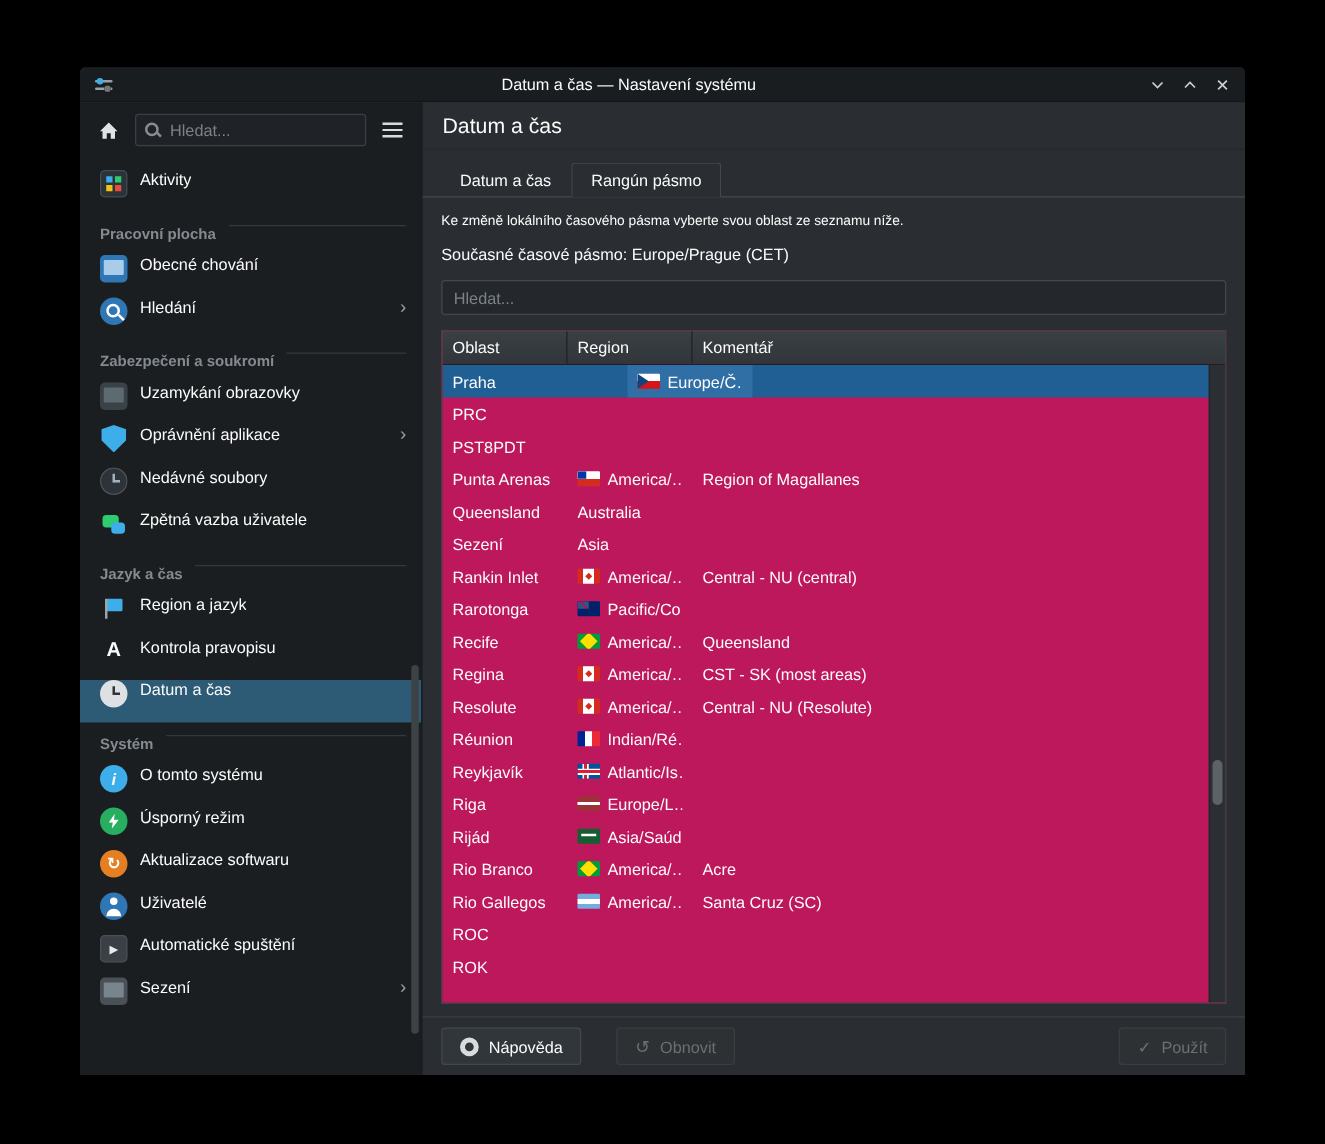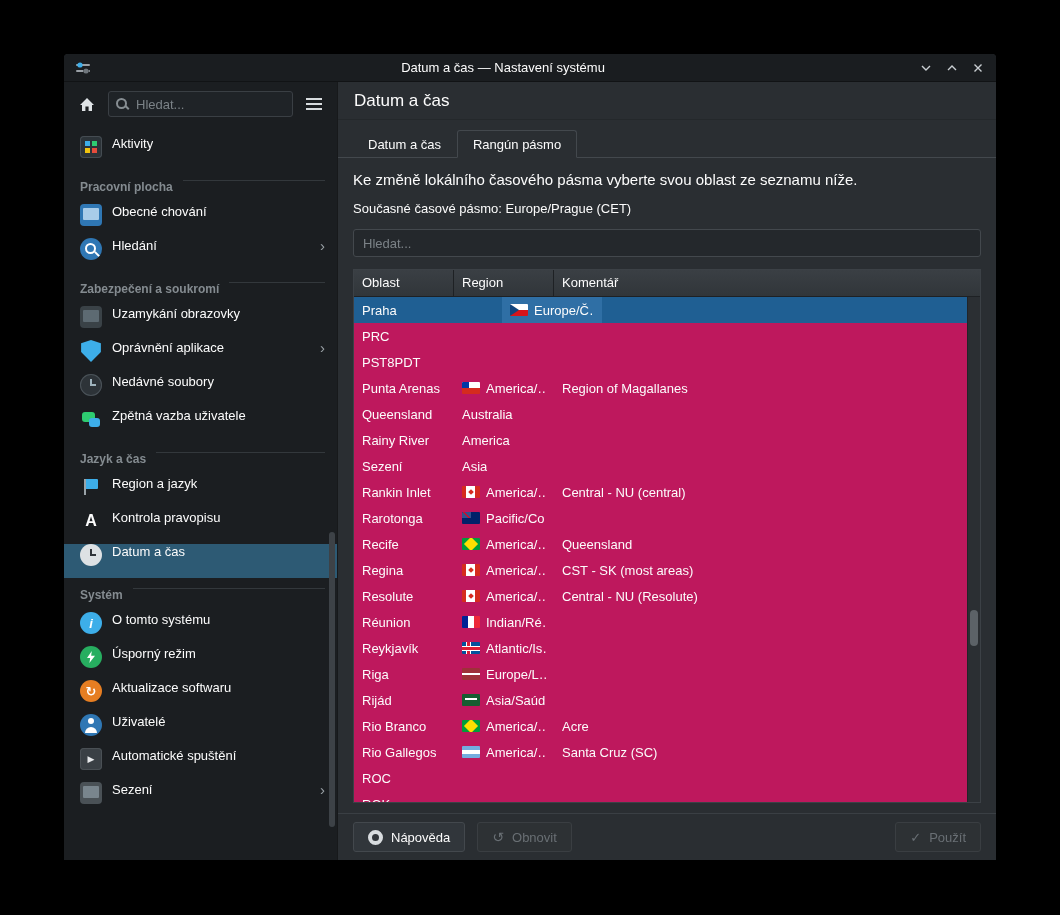--- a/index.html
+++ b/index.html
@@ -89,21 +89,21 @@
   .main{flex:1;display:flex;flex-direction:column;min-width:0;background:#2a2e32;border-left:1px solid #17191b;}
   .page-header{height:38px;flex:none;display:flex;align-items:center;padding:0 16px;border-bottom:1px solid #24282b;}
   .page-header h1{margin:0;font-size:17px;font-weight:400;color:#fcfcfc;}
 
   .tabs{display:flex;flex:none;padding:10px 14px 0;border-bottom:1px solid #43484d;}
   .tab{background:transparent;border:1px solid transparent;color:#fcfcfc;font-size:13px;height:28px;
     padding:0 15px;border-radius:3px 3px 0 0;margin-bottom:-1px;font-family:inherit;}
   .tab.active{background:#2a2e32;border-color:#43484d;border-bottom-color:#2a2e32;}
 
   .content{flex:1;display:flex;flex-direction:column;min-height:0;padding:13px 15px 10px;}
-  .intro{margin:0 0 13px;font-size:15px;color:#fcfcfc;}
+  .intro{margin:0 0 13px;font-size:11px;color:#fcfcfc;}
   .zone{margin:0 0 13px;font-size:13px;color:#fcfcfc;}
   .tz-search{height:28px;flex:none;background:#24282c;border:1px solid #43484d;border-radius:3px;
     color:#fcfcfc;font-size:13px;padding:0 9px;margin-bottom:12px;outline:none;font-family:inherit;}
   .tz-search::placeholder{color:#7b8287;}
 
   .table{flex:1;min-height:0;position:relative;border:1px solid #3c4146;background:#be185d;
     display:flex;flex-direction:column;overflow:hidden;}
   .thead{display:flex;flex:none;height:27px;background:linear-gradient(#3a3f44,#31363a);border-bottom:1px solid #1e2124;}
   .th{padding:0 8px;line-height:26px;font-size:13px;color:#fcfcfc;border-right:1px solid #1e2124;white-space:nowrap;overflow:hidden;}
   .th:last-child{border-right:none;}
@@ -141,21 +141,21 @@
   .fl-lv{background:linear-gradient(#9e3039 0 40%,#fff 40% 60%,#9e3039 60% 100%);}
   .fl-sa{background:#165d31;}
   .fl-sa::before{content:'';position:absolute;left:3px;top:4px;width:12px;height:2px;background:#fff;}
   .fl-ar{background:linear-gradient(#74acdf 0 33%,#fff 33% 66%,#74acdf 66% 100%);}
 
   
   .tscroll{position:absolute;right:0;top:27px;bottom:0;width:13px;background:#2b2f33;border-left:1px solid #212428;}
   .thandle{position:absolute;left:2px;width:8px;top:62%;height:36px;background:#5c6267;border-radius:4px;}
 
   
-  .footer{flex:none;display:flex;align-items:center;gap:12px;padding:8px 15px;border-top:1px solid #3a3f44;}
+  .footer{flex:none;display:flex;align-items:center;gap:28px;padding:8px 15px;border-top:1px solid #3a3f44;}
   .btn{height:30px;padding:0 14px;border:1px solid #43484d;background:#31363b;color:#fcfcfc;border-radius:3px;
     font-size:13px;display:inline-flex;align-items:center;gap:8px;font-family:inherit;}
   .btn.disabled{color:#696f74;background:#2d3134;border-color:#3a3e42;}
   .spacer{flex:1;}
   .help-ic{width:15px;height:15px;border-radius:50%;border:4px solid #d8dcdf;flex:none;}
   .reset-ic{font-size:14px;line-height:1;}
   .check-ic{font-size:13px;line-height:1;}
 </style>
 </head>
 <body>
@@ -342,27 +342,20 @@
                   <div class="tc c-koment">Region of Magallanes</div>
                 </div>
                 <div class="trow">
                   <div class="tc c-oblast">Queensland</div>
                   <div class="tc c-region">
                     <span class="rtext">Australia</span>
                   </div>
                   <div class="tc c-koment"></div>
                 </div>
                 <div class="trow">
-                  <div class="tc c-oblast">Rainy River</div>
-                  <div class="tc c-region">
-                    <span class="rtext">America</span>
-                  </div>
-                  <div class="tc c-koment"></div>
-                </div>
-                <div class="trow">
                   <div class="tc c-oblast">Sezení</div>
                   <div class="tc c-region">
                     <span class="rtext">Asia</span>
                   </div>
                   <div class="tc c-koment"></div>
                 </div>
                 <div class="trow">
                   <div class="tc c-oblast">Rankin Inlet</div>
                   <div class="tc c-region">
                     <span class="fl fl-ca"></span>

